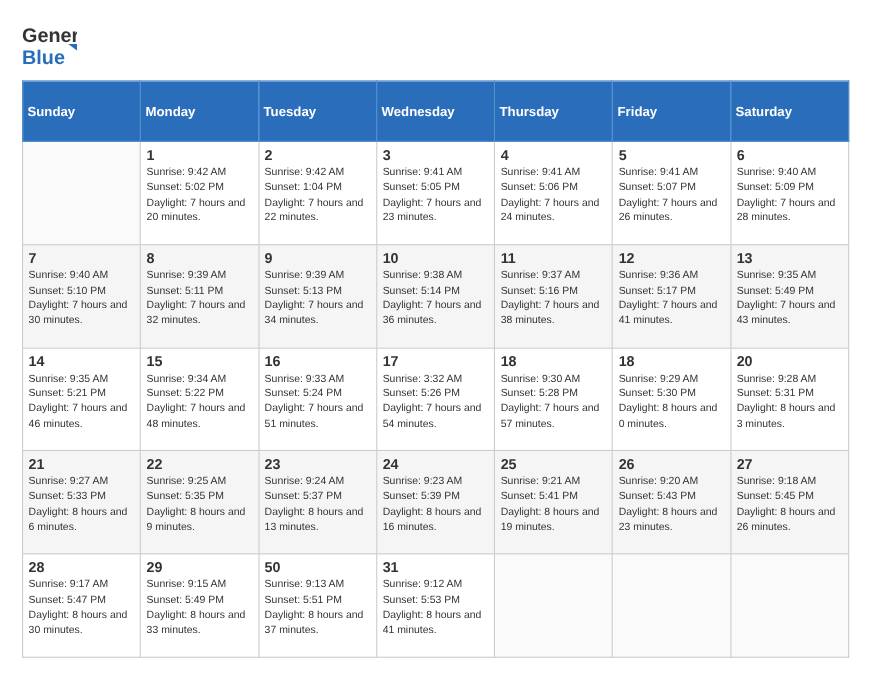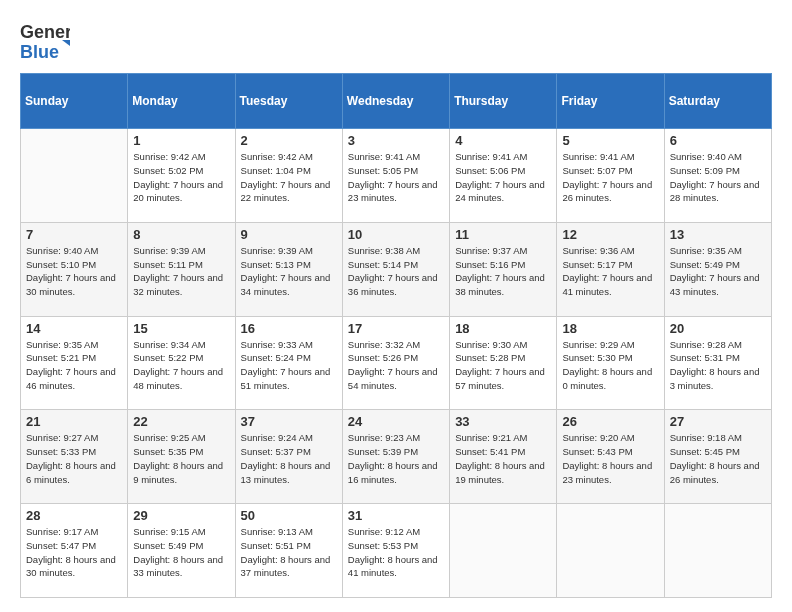--- a/index.html
+++ b/index.html
@@ -270,35 +270,35 @@
 and 6 minutes.</div>
           </td>
           <td>
             <span class="day-num">22</span>
             <div class="day-info">Sunrise: 9:25 AM
 Sunset: 5:35 PM
 Daylight: 8 hours
 and 9 minutes.</div>
           </td>
           <td>
-            <span class="day-num">37</span>
+            <span class="day-num">23</span>
             <div class="day-info">Sunrise: 9:24 AM
 Sunset: 5:37 PM
 Daylight: 8 hours
 and 13 minutes.</div>
           </td>
           <td>
             <span class="day-num">24</span>
             <div class="day-info">Sunrise: 9:23 AM
 Sunset: 5:39 PM
 Daylight: 8 hours
 and 16 minutes.</div>
           </td>
           <td>
-            <span class="day-num">33</span>
+            <span class="day-num">25</span>
             <div class="day-info">Sunrise: 9:21 AM
 Sunset: 5:41 PM
 Daylight: 8 hours
 and 19 minutes.</div>
           </td>
           <td>
             <span class="day-num">26</span>
             <div class="day-info">Sunrise: 9:20 AM
 Sunset: 5:43 PM
 Daylight: 8 hours

